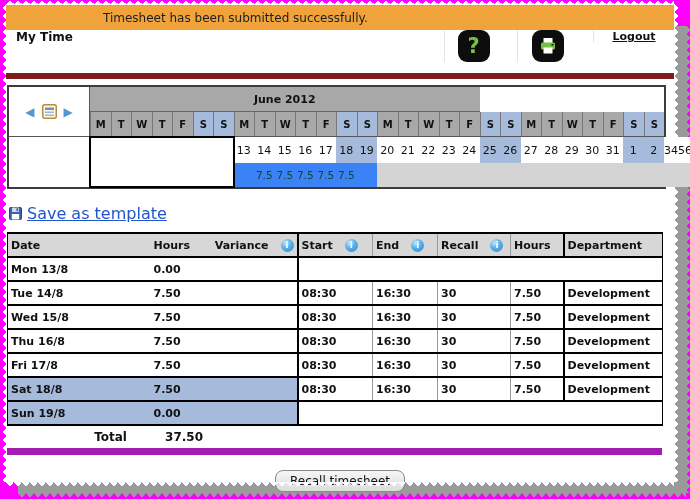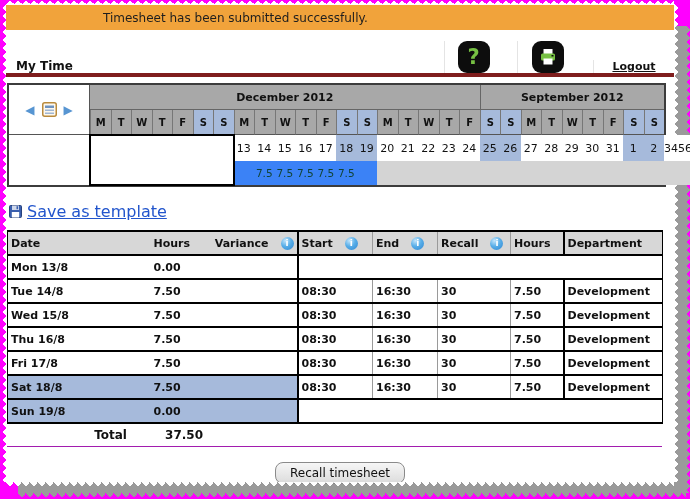--- a/index.html
+++ b/index.html
@@ -18,21 +18,21 @@
   .zz-l{top:0;bottom:0;left:-4px;width:4px;background:conic-gradient(from 45deg at 0% 50%,#fff 0 90deg,transparent 90deg) 0 0/4px 8px repeat-y;}
   .zz-r{top:0;bottom:0;right:-4px;width:4px;background:conic-gradient(from 225deg at 100% 50%,#fff 0 90deg,transparent 90deg) 0 0/4px 8px repeat-y;}
   .zzs-b{left:0;right:0;bottom:-4px;height:4px;background:conic-gradient(from 315deg at 50% 100%,#9a9a9a 0 90deg,transparent 90deg) 0 0/8px 4px repeat-x;}
   .zzs-r{top:0;bottom:0;right:-4px;width:4px;background:conic-gradient(from 225deg at 100% 50%,#9a9a9a 0 90deg,transparent 90deg) 0 0/4px 8px repeat-y;}
 
   
   .banner{height:25px;margin-top:1px;background:#f1a33b;display:flex;align-items:center;text-align:right;}
   .banner span{margin-left:97px;font-size:12px;color:#1e1e1e;}
 
   
-  .titlebar{height:43px;display:flex;align-items:flex-end;border-bottom:4px solid #7f1d1d;gap:15px;}
+  .titlebar{height:43px;display:flex;align-items:flex-start;border-bottom:6px solid #7f1d1d;gap:15px;}
   .tb-title{flex:1;display:flex;align-items:center;padding-left:10px;font-size:12px;font-weight:bold;color:#111;}
   .tb-cell{display:flex;align-items:center;justify-content:center;border-left:1px solid #e4e4e4;}
   .tb-help{width:57px;}.tb-print{width:60px;}.tb-logout{width:80px;}
   .sq-icon{width:32px;height:32px;background:#0d0d0d;border-radius:9px;display:flex;align-items:center;justify-content:center;cursor:pointer;}
   .help-glyph{color:#76c043;font-size:21px;font-weight:bold;line-height:1;}
   .logout{font-size:11px;font-weight:600;color:#111;text-decoration:underline;cursor:pointer;}
 
   
   .cal{
     margin:6px 0 0 1px;width:655px;
@@ -68,21 +68,21 @@
   .bl1{border-left:1px solid #9a9a9a;}
   .bl2{border-left:2px solid #000;}
   .num{text-align:right;}
   .hdr-ico{display:inline-flex;align-items:center;gap:12px;}
   .info{display:inline-block;width:13px;height:13px;border-radius:50%;
     background:radial-gradient(circle at 35% 28%,#c4e5fb,#58aee8 45%,#2f86d2);
     color:#fff;font-size:9px;font-weight:bold;text-align:center;line-height:13px;font-style:normal;cursor:pointer;}
   td.wend{background:#a6badb;}
 
   
-  .totalrow{margin-left:1px;width:655px;height:22px;display:flex;align-items:center;border-bottom:1px solid #a21caf;font-size:12px;font-weight:bold;color:#111;}
+  .totalrow{margin-left:1px;width:655px;height:22px;display:flex;align-items:center;border-bottom:7px solid #a21caf;font-size:12px;font-weight:bold;color:#111;}
   .t-label{width:120px;text-align:right;}
   .t-value{width:76px;text-align:right;}
   .btnrow{margin-top:15px;text-align:center;}
   .btn{font-family:inherit;font-size:12px;color:#111;padding:3px 14px;min-width:114px;
     background:linear-gradient(#f6f6f6,#dcdcdc);border:1px solid #8a8a8a;border-radius:8px;cursor:pointer;}
 </style>
 </head>
 <body>
 
 <div class="shadow">
@@ -130,22 +130,21 @@
           <rect x="0.75" y="0.75" width="13.5" height="13.5" rx="2" fill="#fdf8ee" stroke="#b98a3c" stroke-width="1.5"></rect>
           <rect x="3" y="3.5" width="9" height="2.5" fill="#6f93c0"></rect>
           <rect x="3" y="7.5" width="9" height="1.5" fill="#9fb6d4"></rect>
           <rect x="3" y="10.5" width="9" height="1.5" fill="#9fb6d4"></rect>
         </svg>
       </span>
       <span class="arr">▶</span>
     </div>
     <div class="cal-navb"></div>
 
-    <div class="mh mh-aug">December 2012</div>
-    <div class="mh mh-sep">September 2012</div>
+    <div class="mh mh-aug">June 2012</div>
 
     <div class="dh">M</div>
     <div class="dh">T</div>
     <div class="dh">W</div>
     <div class="dh">T</div>
     <div class="dh">F</div>
     <div class="dh we">S</div>
     <div class="dh we">S</div>
     <div class="dh">M</div>
     <div class="dh">T</div>

